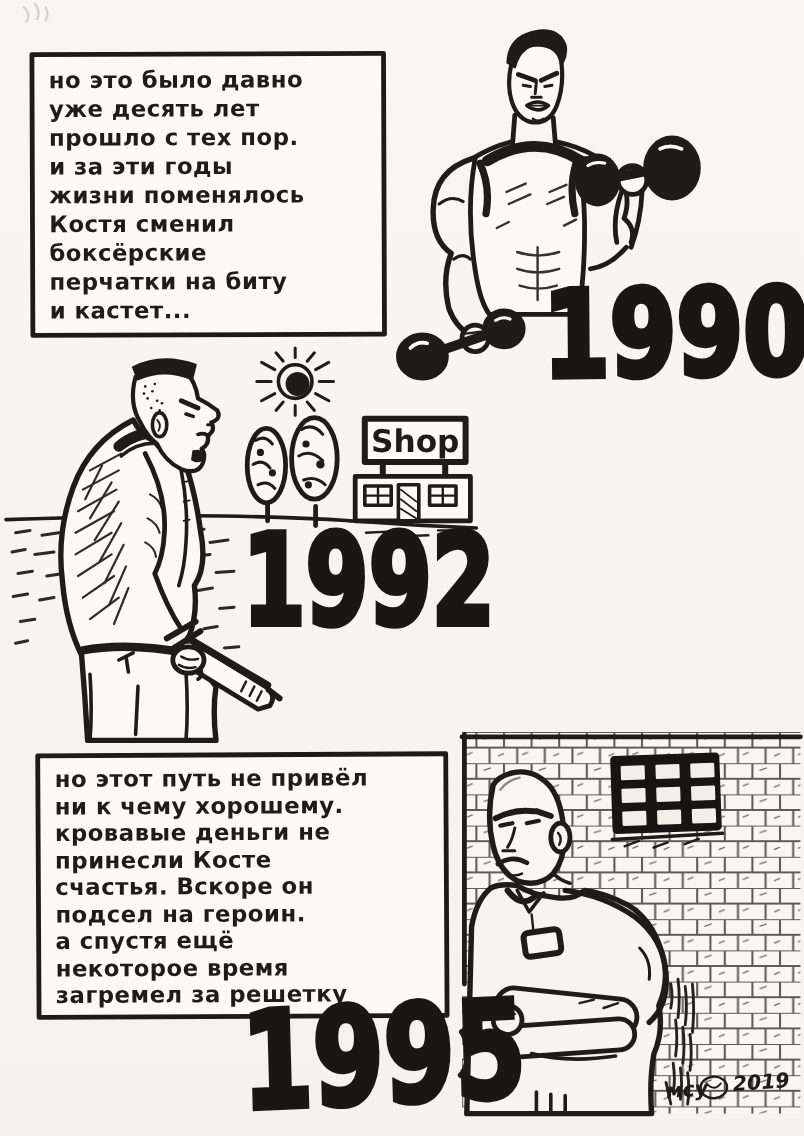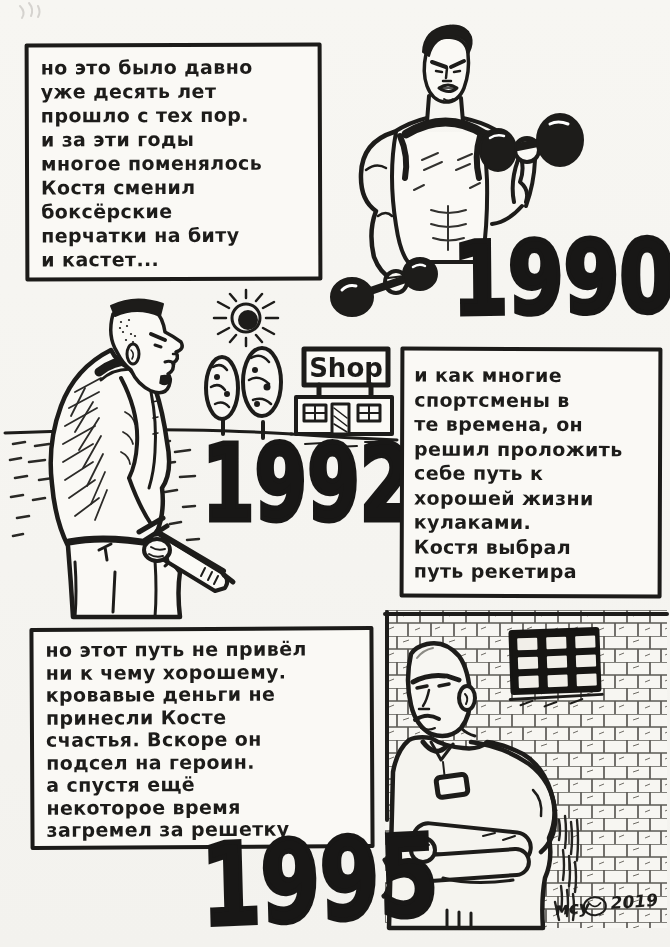--- a/index.html
+++ b/index.html
@@ -59,21 +59,21 @@
     <g stroke="#b9b7b2" stroke-width="2" fill="none" opacity=".55" stroke-linecap="round">
       <path d="M8,6 Q14,12 10,18 M17,3 Q22,9 19,16 M26,6 Q29,12 26,17"></path>
     </g>
   </svg>
 
   <div class="caption-box" id="box1">
     <div class="caption-text">но это было давно
 уже десять лет
 прошло с тех пор.
 и за эти годы
-многое поменялось
+жизни поменялось
 Костя сменил
 боксёрские
 перчатки на биту
 и кастет...</div>
   </div>
 
   <svg id="art1990" width="330" height="320" viewBox="0 0 330 320">
     <g stroke="#1d1c1a" stroke-linecap="round" stroke-linejoin="round" fill="none">
 
       <path d="M66,122 Q58,165 66,215 Q70,242 78,252 L152,252 Q158,215 157,170 Q156,140 150,122" fill="#faf9f5" stroke-width="4"></path>
@@ -231,31 +231,20 @@
           <path d="M160,262 Q166,270 160,274" stroke-width="3"></path>
         </g>
         <ellipse cx="152" cy="258" rx="13" ry="11" fill="#faf9f5" stroke-width="4"></ellipse>
         <path d="M144,262 Q150,266 158,264 M146,255 Q152,259 160,257" stroke-width="2"></path>
       </g>
     </g>
   </svg>
 
   <div class="year" id="y1992">1992</div>
 
-  <div class="caption-box" id="box2">
-    <div class="caption-text">и как многие
-спортсмены в
-те времена, он
-решил проложить
-себе путь к
-хорошей жизни
-кулаками.
-Костя выбрал
-путь рекетира</div>
-  </div>
 
   <div class="caption-box" id="box3">
     <div class="caption-text">но этот путь не привёл
 ни к чему хорошему.
 кровавые деньги не
 принесли Косте
 счастья. Вскоре он
 подсел на героин.
 а спустя ещё
 некоторое время

